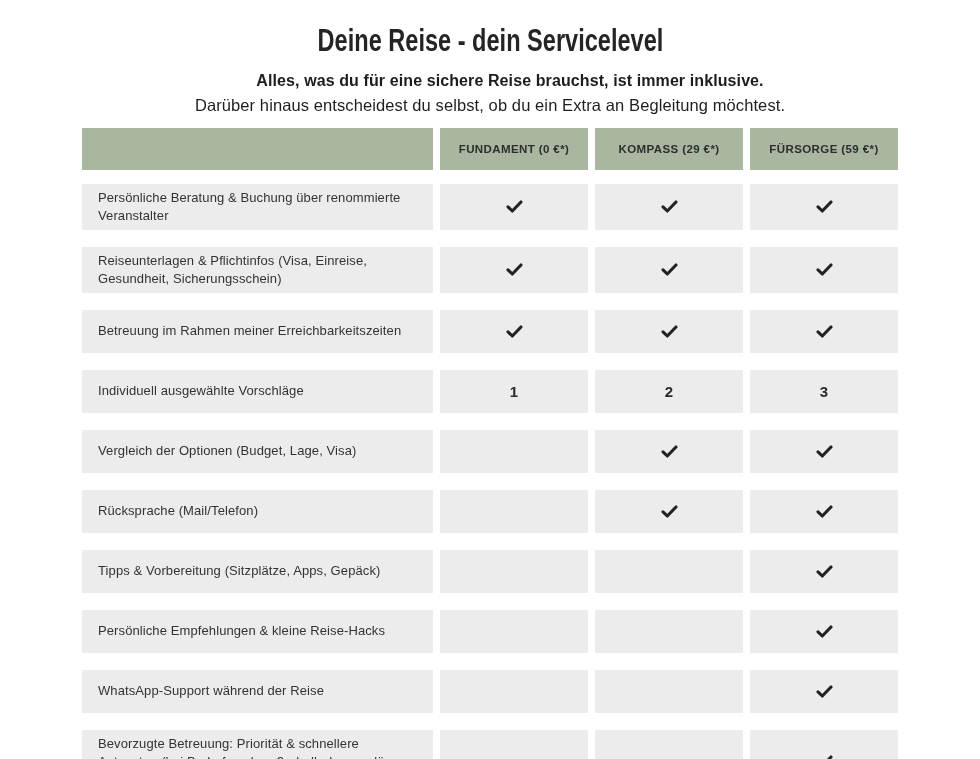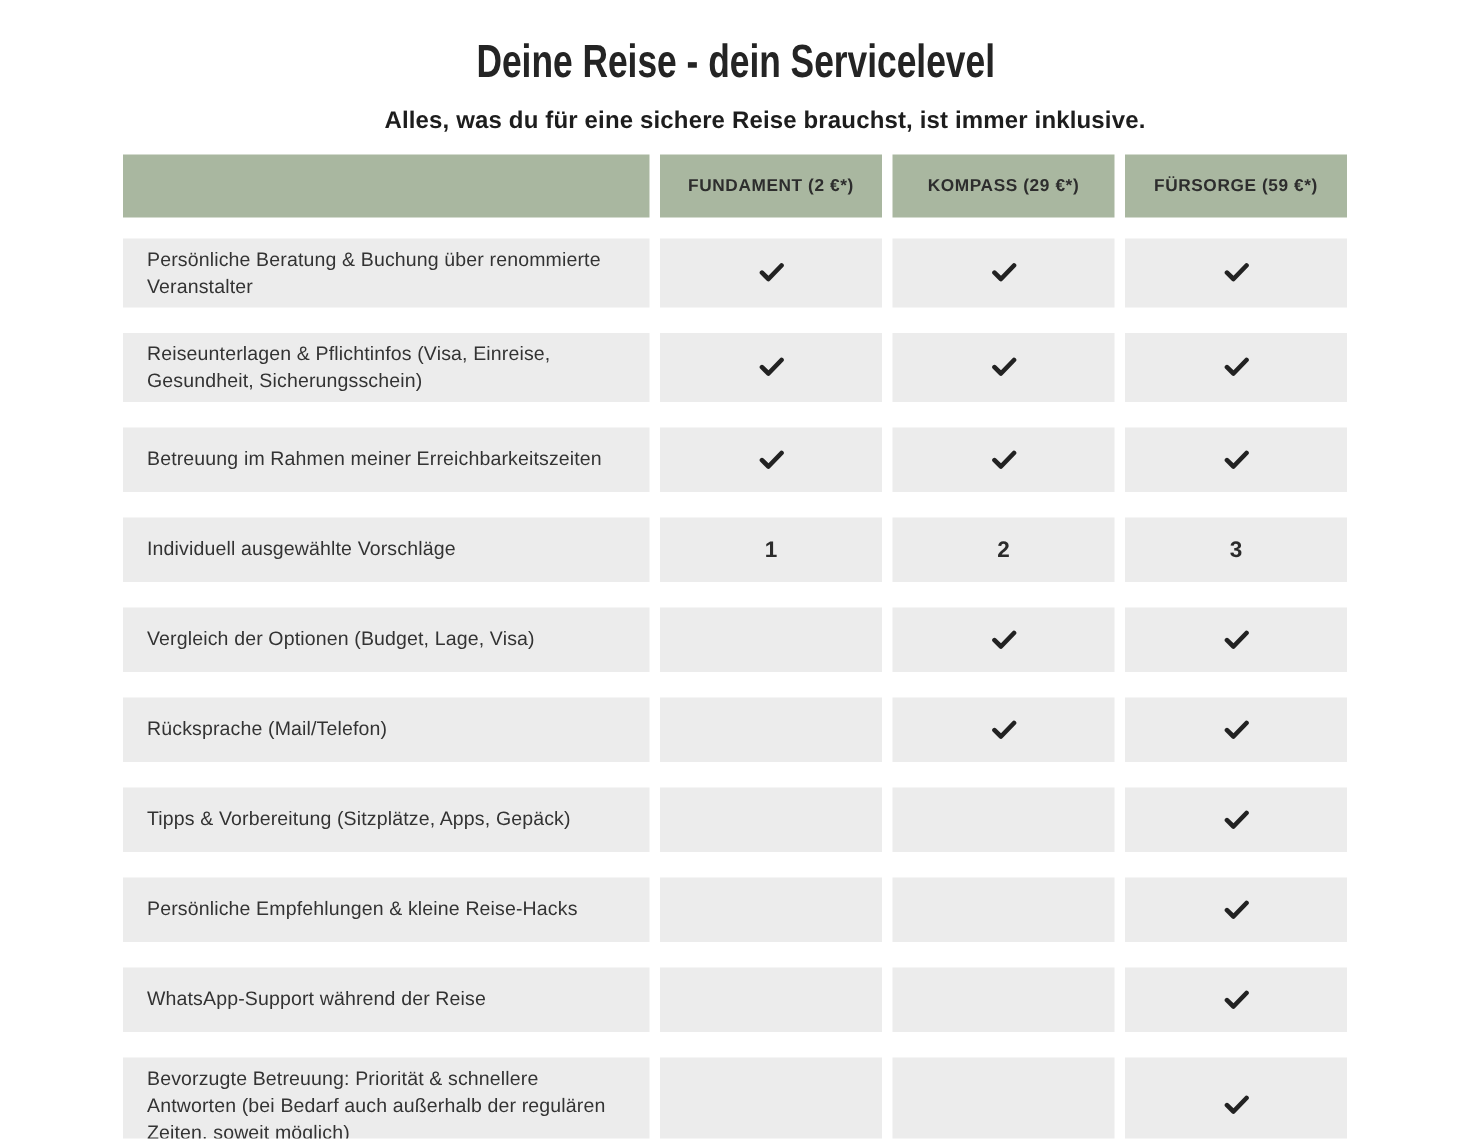--- a/index.html
+++ b/index.html
@@ -73,26 +73,27 @@
 </head>
 <body>
 
 <div class="page">
 
   <div class="title-wrap">
     <h1 class="page-title">Deine Reise - dein Servicelevel</h1>
   </div>
 
   <p class="subtitle-bold">Alles, was du für eine sichere Reise brauchst, ist immer inklusive.</p>
+  <p class="subtitle-regular">Darüber hinaus entscheidest du selbst, ob du ein Extra an Begleitung möchtest.</p>
 
   <div class="table-wrap">
 
     <div class="grid head-grid">
       <div class="hcell"></div>
-      <div class="hcell">FUNDAMENT (2 €*)</div>
+      <div class="hcell">FUNDAMENT (0 €*)</div>
       <div class="hcell">KOMPASS (29 €*)</div>
       <div class="hcell">FÜRSORGE (59 €*)</div>
     </div>
 
     <div class="grid data-grid" id="data-grid">
         <div class="cell label-cell">Persönliche Beratung &amp; Buchung über renommierte Veranstalter</div>
         <div class="cell value-cell">
           <span class="check-icon">
             <svg width="17" height="13" viewBox="0 0 17 13">
               <path d="M2 6.8 L6.3 11 L15 2" fill="none" stroke="#222222" stroke-width="3.1" stroke-linecap="round" stroke-linejoin="round"></path>

